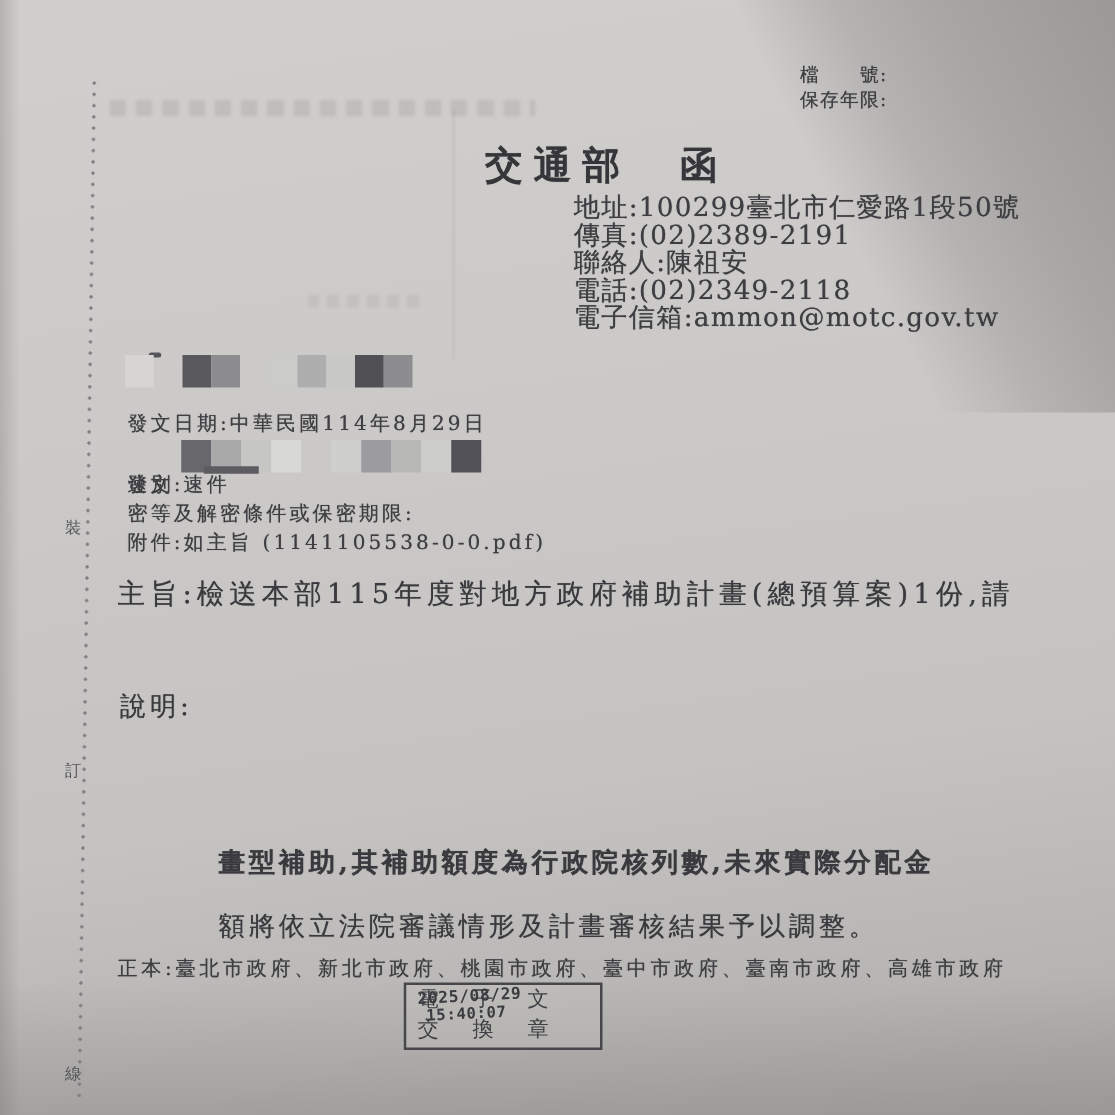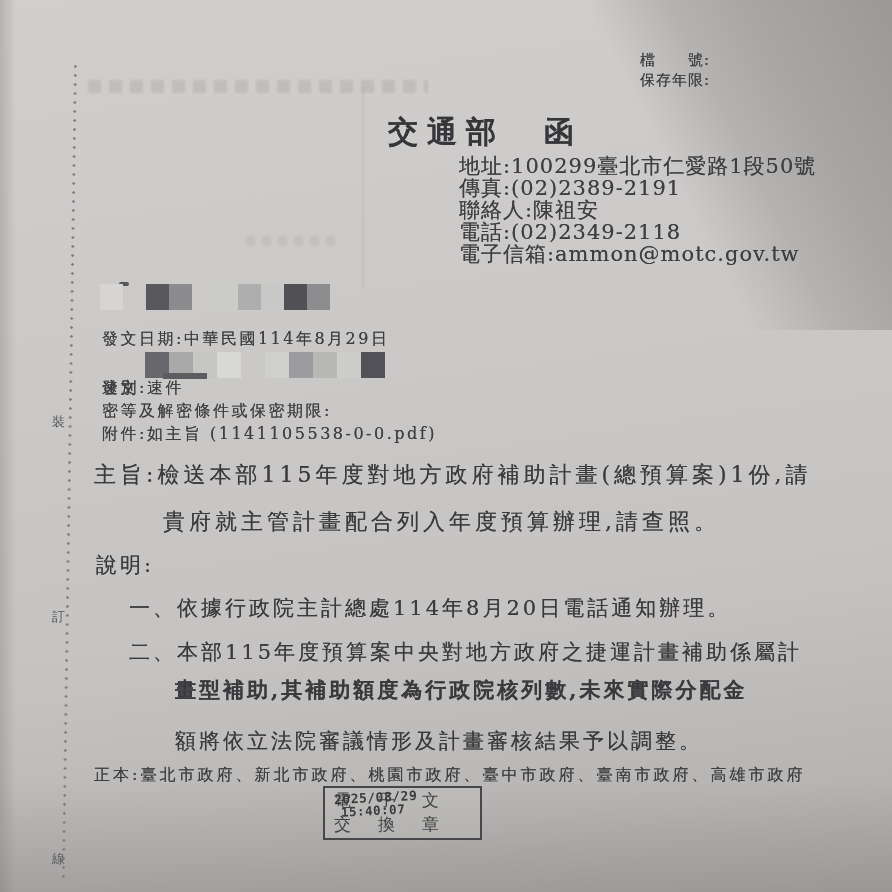--- a/index.html
+++ b/index.html
@@ -109,25 +109,22 @@
       <span style="width: 24px; height: 26px; background: rgb(184, 184, 182);"></span>
       <span style="width: 24px; height: 26px; background: rgb(205, 205, 203);"></span>
       <span style="width: 24px; height: 26px; background: rgb(81, 81, 87);"></span>
     </div>
   <div class="censor-underbar"></div>
   <div class="line meta" style="top:378px;left:102px;">速別:速件</div>
   <div class="line meta" style="top:401px;left:102px;">密等及解密條件或保密期限:</div>
   <div class="line meta" style="top:424px;left:102px;">附件:如主旨 (1141105538-0-0.pdf)</div>
 
   <div class="line subject" style="top:460px;left:94px;">主旨:檢送本部115年度對地方政府補助計畫(總預算案)1份,請</div>
-  <div class="line subject" style="top:507px;left:163px;">貴府就主管計畫配合列入年度預算辦理,請查照。</div>
 
   <div class="line body-line" style="top:551px;left:96px;">說明:</div>
-  <div class="line body-line" style="top:594px;left:129px;">一、依據行政院主計總處114年8月20日電話通知辦理。</div>
-  <div class="line body-line" style="top:638px;left:129px;">二、本部115年度預算案中央對地方政府之捷運計畫補助係屬計</div>
   <div class="line body-line" style="top:676px;left:175px;font-weight:bold;">畫型補助,其補助額度為行政院核列數,未來實際分配金</div>
   <div class="line recip" style="top:765px;left:94px;">正本:臺北市政府、新北市政府、桃園市政府、臺中市政府、臺南市政府、高雄市政府</div>
 
   <div class="line body-line" style="top:727px;left:175px;">額將依立法院審議情形及計畫審核結果予以調整。</div>
 
   <div class="stamp">
     <div class="stamp-row">電子文</div>
     <div class="stamp-row">交換章</div>
     <div class="stamp-dt stamp-date">2025/08/29</div>
     <div class="stamp-dt stamp-time">15:40:07</div>

